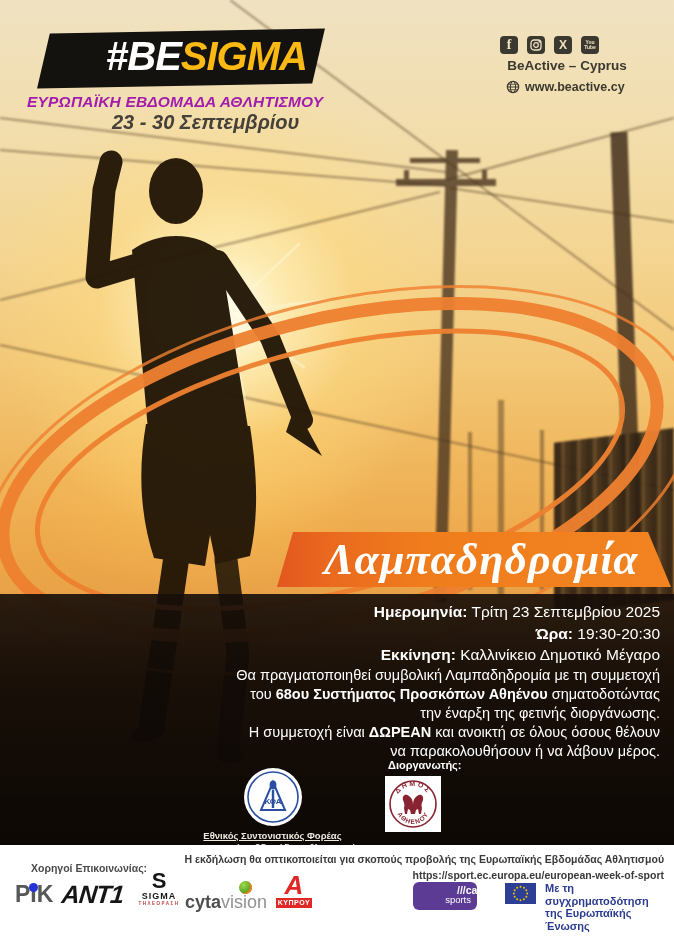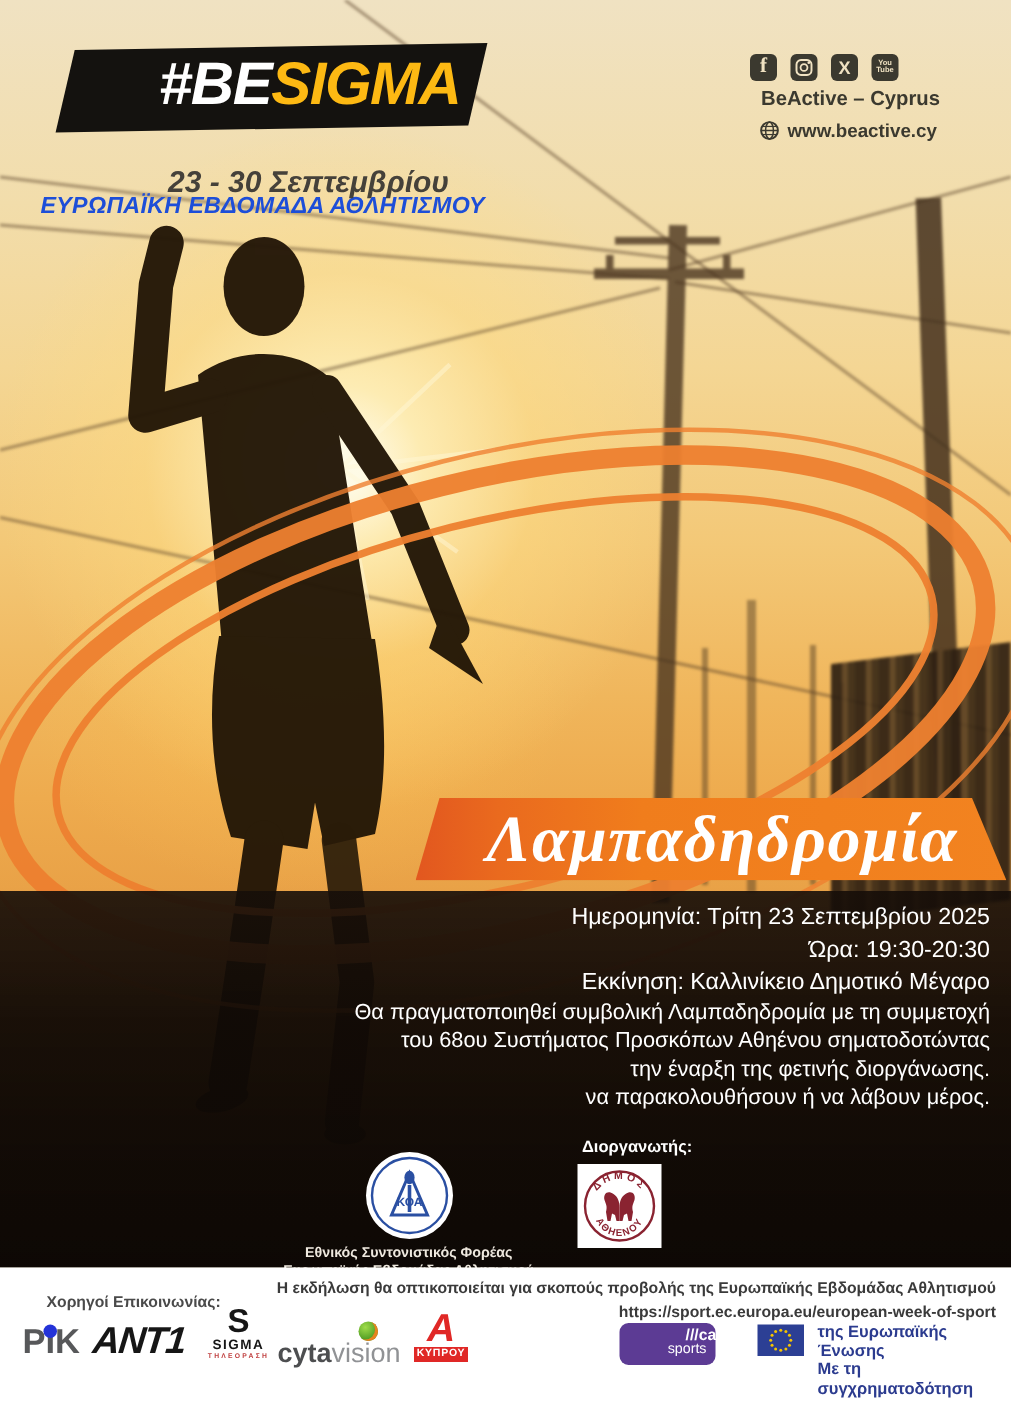--- a/index.html
+++ b/index.html
@@ -18,21 +18,21 @@
     transform:skewY(-7deg);transform-origin:right top;filter:blur(1px);opacity:.92;}
   .runner-svg,.swoosh-svg{position:absolute;left:0;top:0;}
 
   
   .logo-box{position:absolute;left:44px;top:31px;width:274px;height:55px;background:#14120f;
     transform:skewX(-14deg) rotate(-1deg);}
   .logo-text{position:absolute;left:58px;top:36px;width:260px;font:italic 900 40px/1 "Liberation Sans",sans-serif;
     letter-spacing:-1px;white-space:nowrap;}
   .logo-text .w{color:#fff;margin-left:48px;} .logo-text .y{color:#fdb913;}
   .subtitle{position:absolute;left:27px;top:93px;font:italic 700 15.5px "Liberation Sans",sans-serif;
-    color:#1d4ed8;letter-spacing:.2px;white-space:nowrap;margin-top:36px;}
+    color:#a21caf;letter-spacing:.2px;white-space:nowrap;}
   .dates{position:absolute;left:112px;top:111px;font:italic 600 20px "Liberation Sans",sans-serif;color:#45413a;}
 
   .social{position:absolute;left:500px;top:36px;display:flex;gap:9px;}
   .sicon{width:18px;height:18px;border-radius:4px;background:#3b392f;color:#f0e2c2;
     display:flex;align-items:center;justify-content:center;font-weight:700;}
   .sicon.fb{font:700 14px "Liberation Serif",serif;}
   .sicon.x{font:800 12px "Liberation Sans",sans-serif;}
   .yt-txt{font:700 5px/5px "Liberation Sans",sans-serif;text-align:center;}
   .handle{position:absolute;left:492px;top:58px;width:150px;text-align:center;
     font:700 13.5px "Liberation Sans",sans-serif;color:#3b392f;}
@@ -46,27 +46,27 @@
     display:flex;align-items:center;justify-content:center;}
   .banner-title{font:italic 600 44px/1 "Liberation Serif",serif;color:#fff;
     padding-left:12px;letter-spacing:1px;white-space:nowrap;}
 
   
   .info-block{position:absolute;left:0;top:594px;width:674px;height:251px;
     background:linear-gradient(180deg,rgba(22,14,9,.90),rgba(16,10,6,.95) 35%,rgba(13,8,5,.97));}
   .details{position:absolute;right:14px;top:601px;width:620px;text-align:right;color:#fff;}
   .drow{font:400 15.5px/21.5px "Liberation Sans",sans-serif;}
   .dpar{font:400 14.5px/19px "Liberation Sans",sans-serif;}
-  .b{font-weight:400;}
+  .b{font-weight:700;}
 
   
   .koa-logo{position:absolute;left:244px;top:768px;width:58px;height:58px;border-radius:50%;background:#fff;
     display:flex;align-items:center;justify-content:center;}
   .koa-caption{position:absolute;left:160px;top:830px;width:225px;text-align:center;
-    font:700 9.5px/11.5px "Liberation Sans",sans-serif;color:#efe9df;}
+    font:700 9.5px/11.5px "Liberation Sans",sans-serif;color:#efe9df;text-decoration:underline;}
   .org-label{position:absolute;left:388px;top:759px;font:700 11px "Liberation Sans",sans-serif;color:#fff;}
   .muni-logo{position:absolute;left:385px;top:776px;width:56px;height:56px;background:#fff;
     display:flex;align-items:center;justify-content:center;}
 
   
   .footer{position:absolute;left:0;top:845px;width:674px;height:103px;background:#fff;}
   .note{position:absolute;right:10px;top:6px;text-align:right;
     font:700 10.5px/16px "Liberation Sans",sans-serif;color:#3a3a3a;}
   .sp-label{position:absolute;left:31px;top:17px;font:700 10.5px "Liberation Sans",sans-serif;color:#4a4a4a;}
 
@@ -204,20 +204,21 @@
   </div>
 
   <div class="info-block"></div>
   <div class="details">
     <div class="drow"><span class="b">Ημερομηνία:</span><span> Τρίτη 23 Σεπτεμβρίου 2025</span></div>
     <div class="drow"><span class="b">Ώρα:</span><span> 19:30-20:30</span></div>
     <div class="drow"><span class="b">Εκκίνηση:</span><span> Καλλινίκειο Δημοτικό Μέγαρο</span></div>
     <div class="dpar">Θα πραγματοποιηθεί συμβολική Λαμπαδηδρομία με τη συμμετοχή</div>
     <div class="dpar"><span>του </span><span class="b">68ου Συστήματος Προσκόπων Αθηένου</span><span>  σηματοδοτώντας</span></div>
     <div class="dpar">την έναρξη της φετινής διοργάνωσης.</div>
+    <div class="dpar"><span>Η συμμετοχή είναι </span><span class="b">ΔΩΡΕΑΝ</span><span> και ανοικτή σε όλους όσους θέλουν</span></div>
     <div class="dpar">να παρακολουθήσουν ή να λάβουν μέρος.</div>
   </div>
 
   <div class="koa-logo">
     <svg width="54" height="54" viewBox="0 0 54 54">
       <circle cx="27" cy="27" r="25" fill="none" stroke="#2a4fa2" stroke-width="1.6"></circle>
       <path d="M27,12 L39,40 L15,40 Z" fill="none" stroke="#2a4fa2" stroke-width="2"></path>
       <ellipse cx="27" cy="15" rx="3.4" ry="4.5" fill="#2a4fa2"></ellipse>
       <line x1="27" y1="20" x2="27" y2="38" stroke="#2a4fa2" stroke-width="2.4"></line>
       <text x="27" y="34" text-anchor="middle" font-size="8" font-weight="bold" fill="#2a4fa2" font-family="Liberation Sans, sans-serif">ΚΟΑ</text>
@@ -279,18 +280,18 @@
           <circle cx="15.5" cy="17.2" r="1"></circle>
             <circle cx="12.1" cy="16.3" r="1"></circle>
             <circle cx="9.7" cy="13.8" r="1"></circle>
           <circle cx="8.8" cy="10.5" r="1"></circle>
             <circle cx="9.7" cy="7.2" r="1"></circle>
             <circle cx="12.1" cy="4.7" r="1"></circle>
         </g>
       </svg>
     </div>
     <div class="eu-text">
+      <div>Με τη συγχρηματοδότηση</div>
       <div>της Ευρωπαϊκής Ένωσης</div>
-      <div>Με τη συγχρηματοδότηση</div>
     </div>
   </div>
 
 </div>
 
 </body></html>

